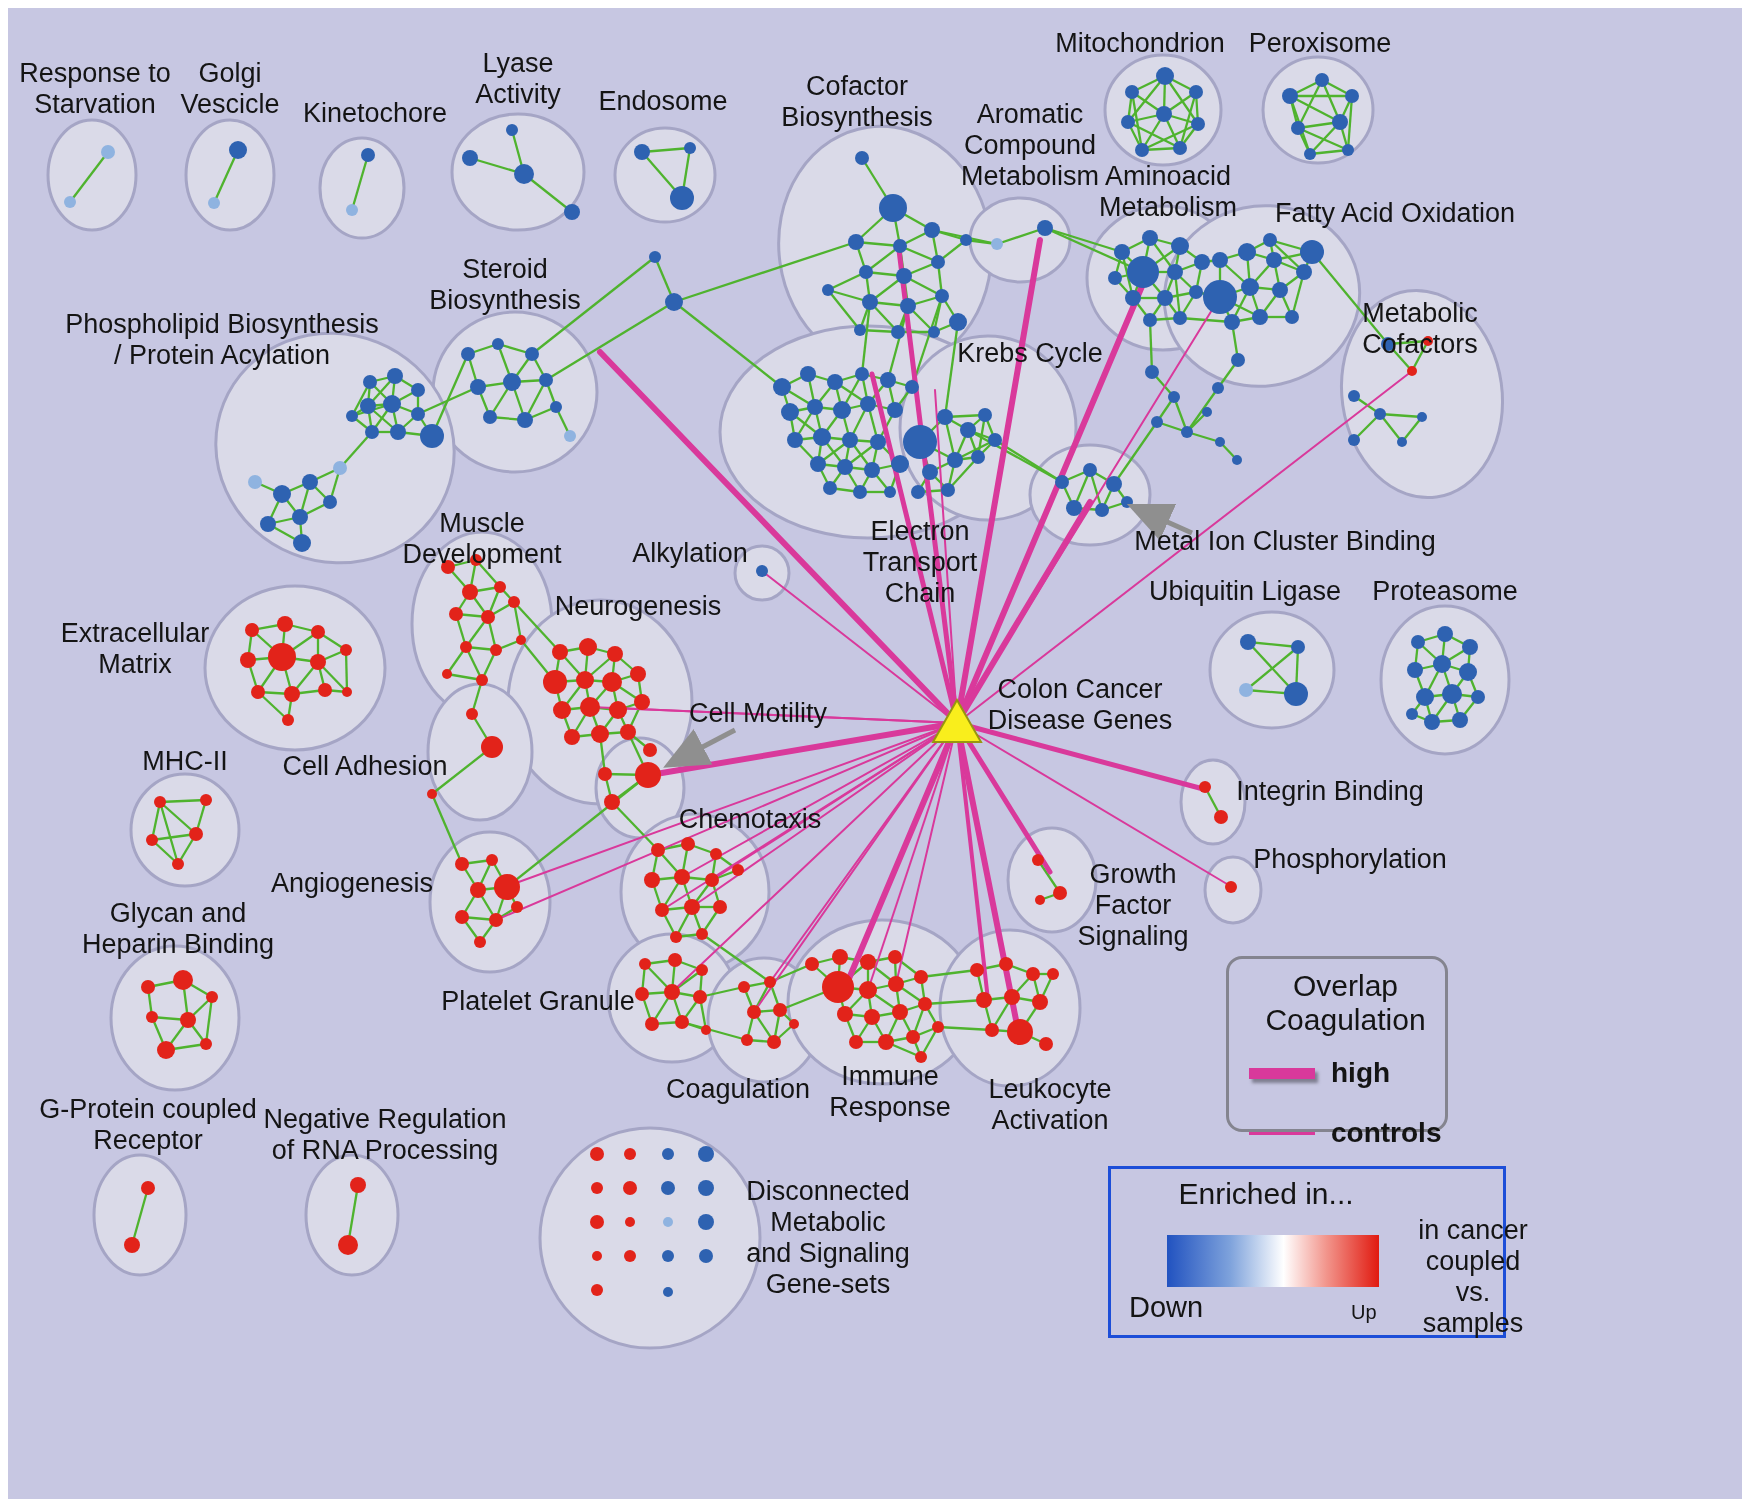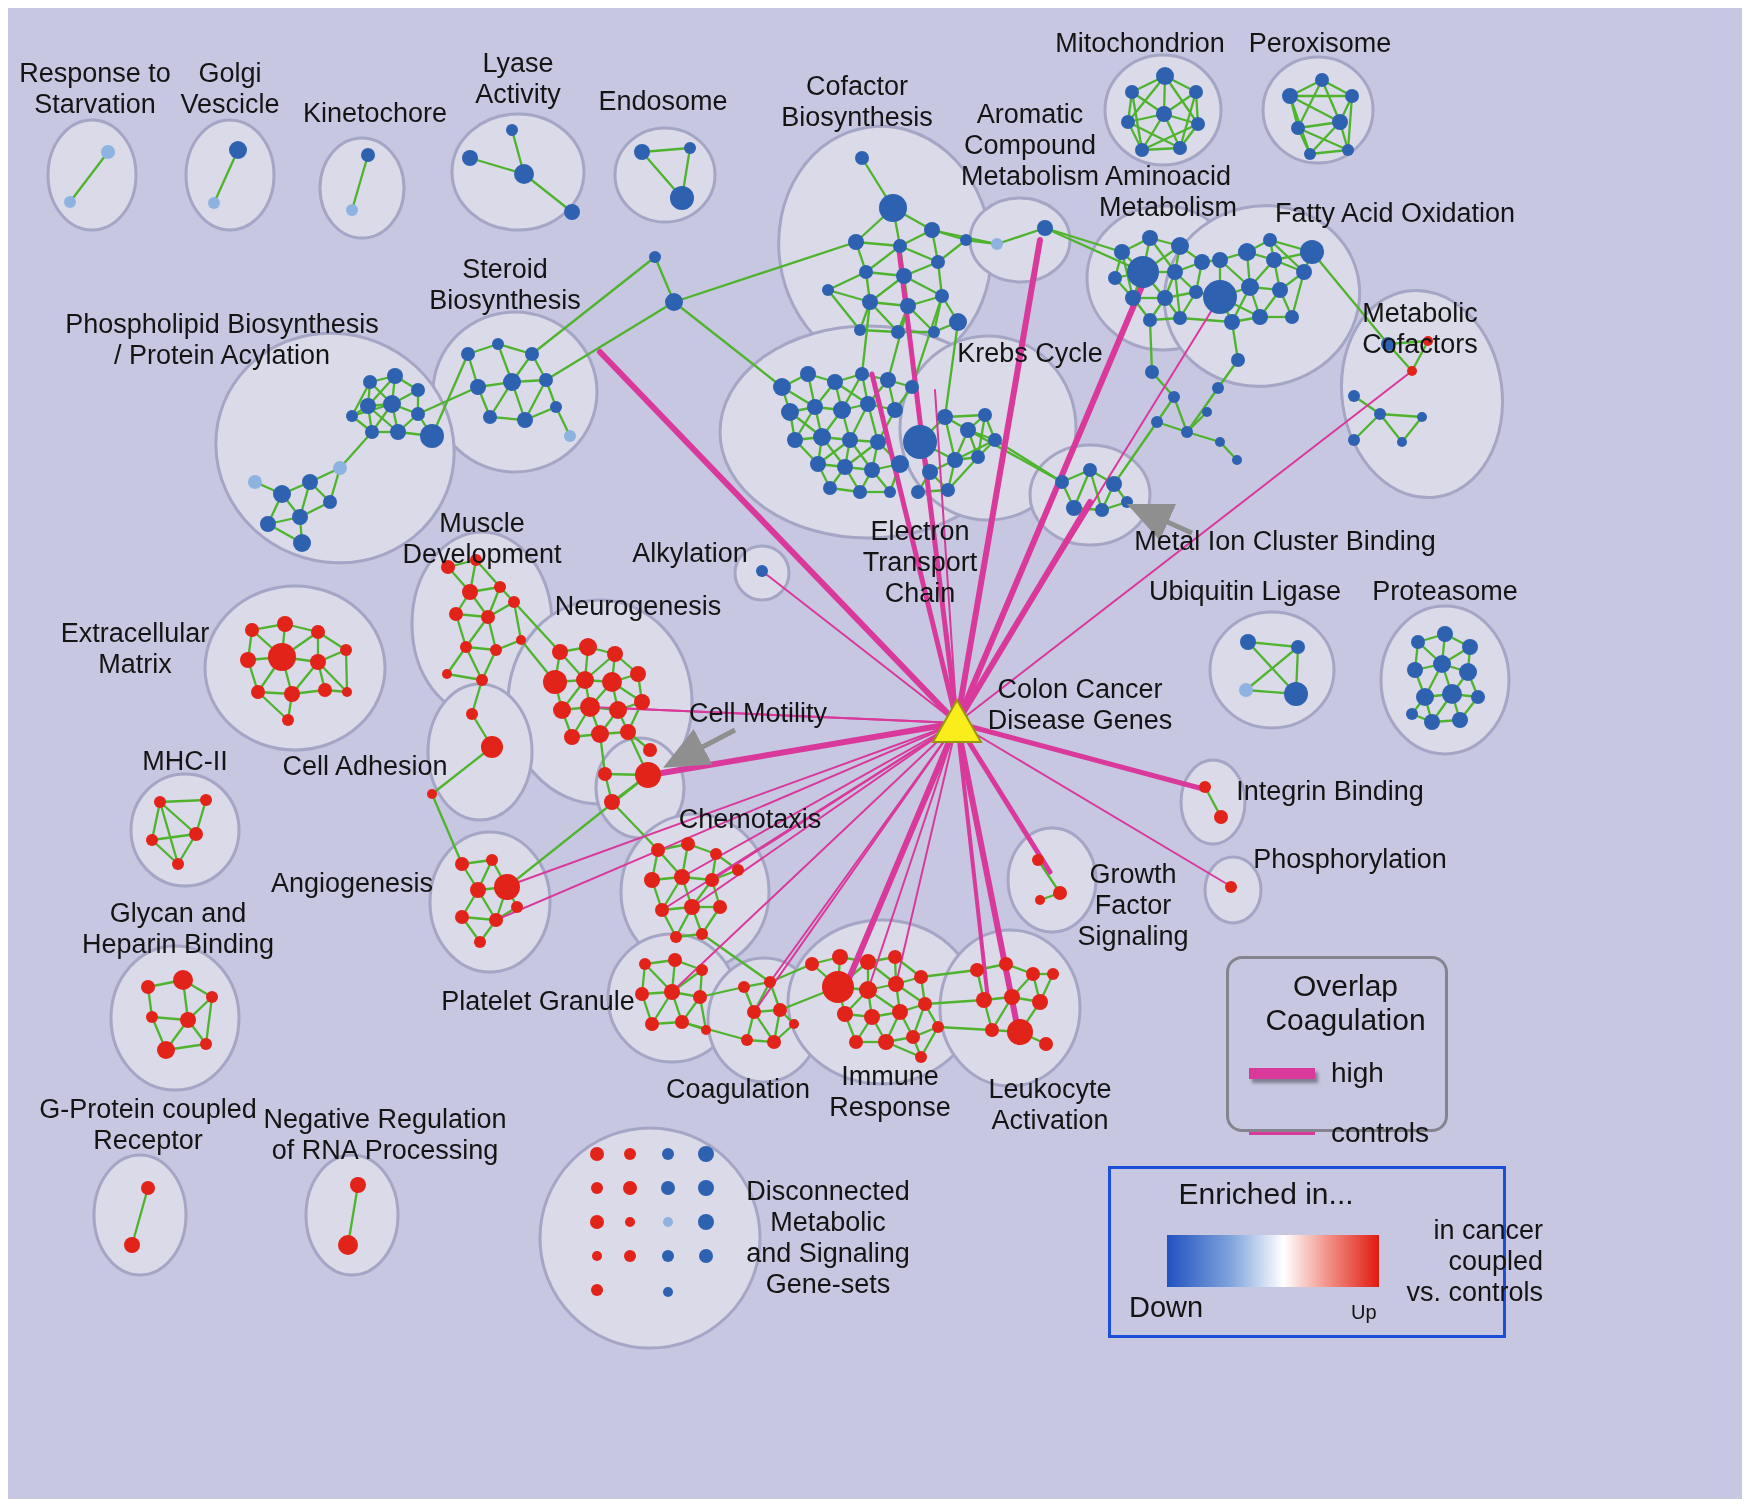--- a/index.html
+++ b/index.html
@@ -19,33 +19,33 @@
   .legend { position: absolute; box-sizing: border-box; color: #141414; }
   .legend-overlap {
     left: 1226px; top: 956px; width: 222px; height: 176px;
     border: 3px solid #84848f; border-radius: 16px;
   }
   .lo-title { text-align: center; font-size: 30px; line-height: 34px; margin-top: 10px; padding-left: 17px; }
   .lo-row { display: flex; align-items: center; padding-left: 20px; margin-top: 20px; }
   .lo-row.second { margin-top: 28px; }
   .swatch-high { width: 66px; height: 11px; background: #d9399b; box-shadow: 3px 4px 3px rgba(70,70,80,0.55); }
   .swatch-moderate { width: 66px; height: 3px; background: #d9399b; }
-  .lo-label { margin-left: 16px; font-size: 28px; }
+  .lo-label { margin-left: 16px; font-size: 28px; font-weight: bold; }
   .legend-enriched {
     left: 1108px; top: 1166px; width: 398px; height: 172px;
     border: 3px solid #1d4ed8;
   }
   .le-title { position: absolute; left: 0; top: 8px; width: 310px; text-align: center; font-size: 30px; }
   .le-gradient {
     position: absolute; left: 56px; top: 66px; width: 212px; height: 52px;
     background: linear-gradient(90deg, #2152c0 0%, #7fa3dc 30%, #ffffff 55%, #f2968d 75%, #e11a10 100%);
   }
   .le-down { position: absolute; left: 18px; top: 122px; font-size: 29px; }
   .le-up { position: absolute; left: 240px; top: 132px; font-size: 20px; }
-  .le-note { position: absolute; left: 292px; top: 46px; width: 140px; text-align: right; font-size: 27px; line-height: 31px; }
+  .le-note { position: absolute; left: 292px; top: 46px; width: 140px; text-align: center; font-size: 27px; line-height: 31px; }
 </style>
 </head>
 <body>
 
 <div class="figure">
   <svg width="1750" height="1507" viewBox="0 0 1750 1507">
       <defs>
         <marker id="ah" markerWidth="9" markerHeight="8" refX="7" refY="4" orient="auto">
           <polygon points="0,0 9,4 0,8" fill="#8f8f8f"></polygon>
         </marker>
@@ -1084,16 +1084,16 @@
   </div>
 
   <div class="legend legend-enriched">
     <div class="le-title">Enriched in...</div>
     <div class="le-gradient"></div>
     <div class="le-down">Down</div>
     <div class="le-up">Up</div>
     <div class="le-note">
       <div>in cancer</div>
       <div>coupled</div>
-      <div>vs. controls</div>
+      <div>vs. samples</div>
     </div>
   </div>
 </div>
 
 </body></html>

